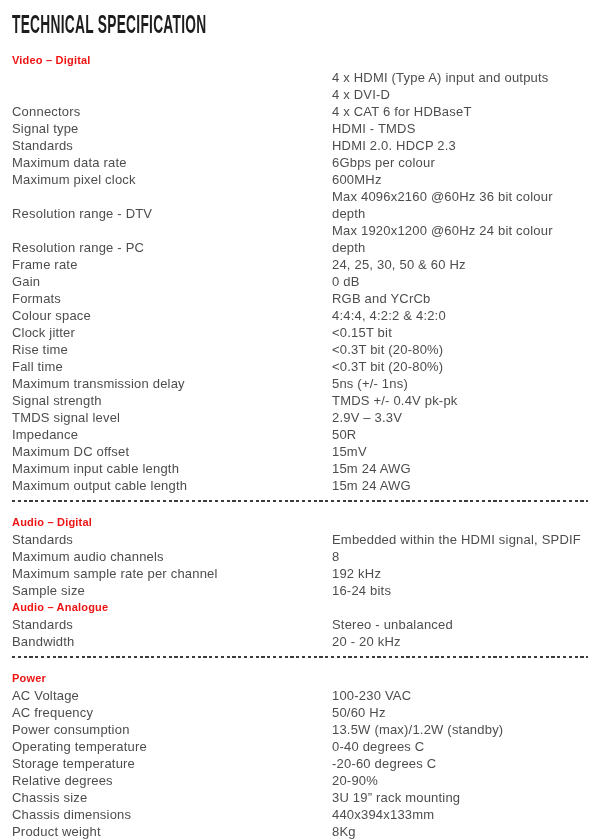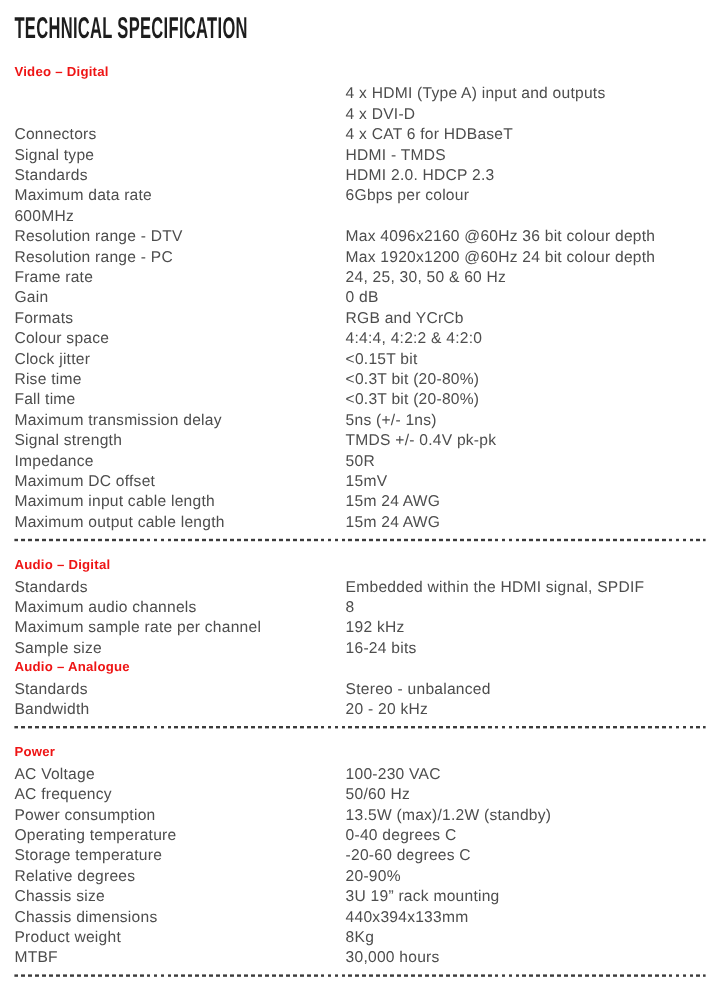--- a/index.html
+++ b/index.html
@@ -42,20 +42,21 @@
     line-height: 17px;
     color: var(--body-c, #4d4d4d);
   }
   .spec-label {
     flex: 0 0 276px;
     letter-spacing: 0.2px;
   }
   .spec-value {
     flex: 1;
     letter-spacing: 0.2px;
+    margin-left: 44px;
   }
   .divider {
     height: 2px;
     margin: 6px 0 12px 0;
     background: repeating-linear-gradient(
       90deg,
       var(--divider-c, #3c3c3c) 0px,
       var(--divider-c, #3c3c3c) 3.2px,
       transparent 3.2px,
       transparent 5.8px
@@ -90,20 +91,21 @@
             <div class="spec-value-line">HDMI 2.0. HDCP 2.3</div>
           </div>
         </div>
         <div class="spec-row">
           <span class="spec-label">Maximum data rate</span>
           <div class="spec-value">
             <div class="spec-value-line">6Gbps per colour</div>
           </div>
         </div>
         <div class="spec-row">
+          <span class="spec-label">Maximum pixel clock</span>
           <div class="spec-value">
             <div class="spec-value-line">600MHz</div>
           </div>
         </div>
         <div class="spec-row">
           <span class="spec-label">Resolution range - DTV</span>
           <div class="spec-value">
             <div class="spec-value-line">Max 4096x2160 @60Hz 36 bit colour depth</div>
           </div>
         </div>
@@ -158,20 +160,26 @@
         <div class="spec-row">
           <span class="spec-label">Maximum transmission delay</span>
           <div class="spec-value">
             <div class="spec-value-line">5ns (+/- 1ns)</div>
           </div>
         </div>
         <div class="spec-row">
           <span class="spec-label">Signal strength</span>
           <div class="spec-value">
             <div class="spec-value-line">TMDS +/- 0.4V pk-pk</div>
+          </div>
+        </div>
+        <div class="spec-row">
+          <span class="spec-label">TMDS signal level</span>
+          <div class="spec-value">
+            <div class="spec-value-line">2.9V – 3.3V</div>
           </div>
         </div>
         <div class="spec-row">
           <span class="spec-label">Impedance</span>
           <div class="spec-value">
             <div class="spec-value-line">50R</div>
           </div>
         </div>
         <div class="spec-row">
           <span class="spec-label">Maximum DC offset</span>

